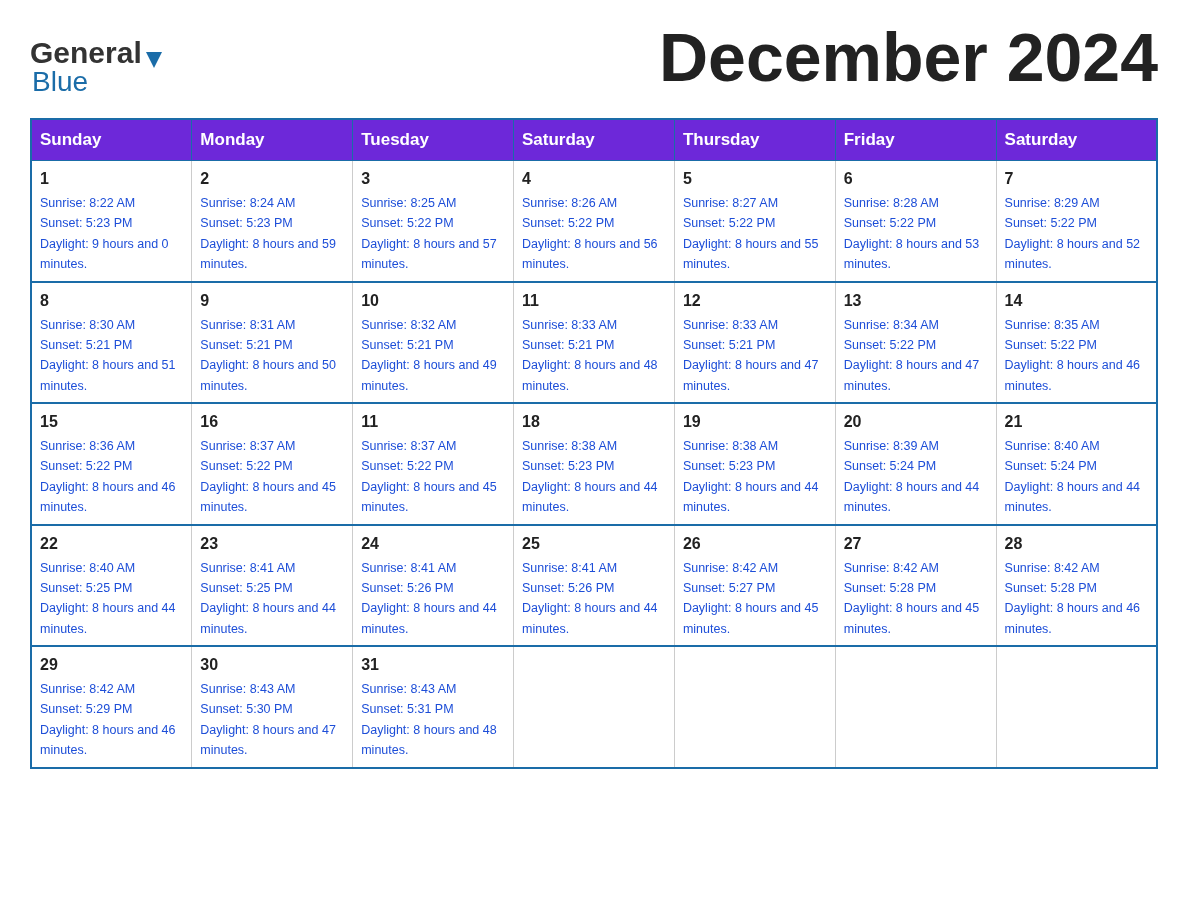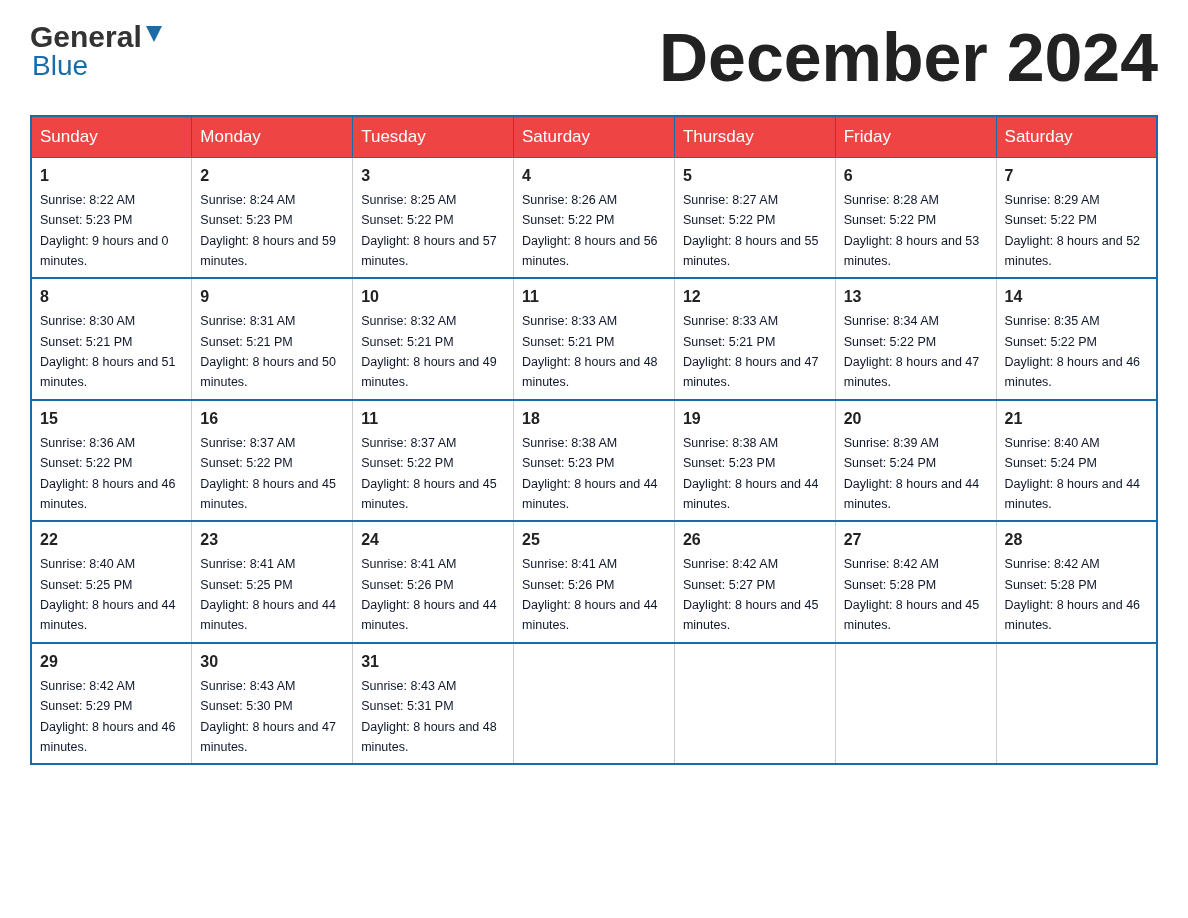--- a/index.html
+++ b/index.html
@@ -34,24 +34,24 @@
       font-size: 22px;
       color: #444;
       margin-top: 4px;
     }
     .calendar {
       width: 100%;
       border-collapse: collapse;
       border: 2px solid #1a6ca8;
     }
     .calendar th {
-      background-color: #ef4444;
+      background-color: #6d28d9;
       color: #fff;
       font-size: 17px;
-      font-weight: normal;
+      font-weight: bold;
       padding: 10px 8px;
       text-align: left;
       border: 1px solid #1a6ca8;
     }
     .calendar td {
       vertical-align: top;
       padding: 6px 8px;
       border: 1px solid #ccc;
       border-bottom: 2px solid #1a6ca8;
       width: 14.28%;
@@ -65,31 +65,32 @@
     }
     .day-num {
       font-size: 16px;
       font-weight: bold;
       color: #222;
       display: block;
       margin-bottom: 2px;
     }
     .day-info {
       font-size: 12.5px;
-      color: #0f172a;
+      color: #1d4ed8;
       line-height: 1.55;
       margin-top: 34px;
     }
     .empty-cell {
       background: #fff;
     }
     
     .logo-svg {
       display: flex;
-      align-items: flex-start;
+      align-items: flex-end;
+      margin-top: 16px;
     }
   </style>
 </head>
 <body>
 
 <div class="header">
   <div class="logo">
     <div class="logo-svg">
       <span style="font-size:30px;font-weight:bold;color:#333;">General</span>
       <svg width="22" height="22" viewBox="0 0 22 22" style="margin-left:1px;margin-top:2px;">

